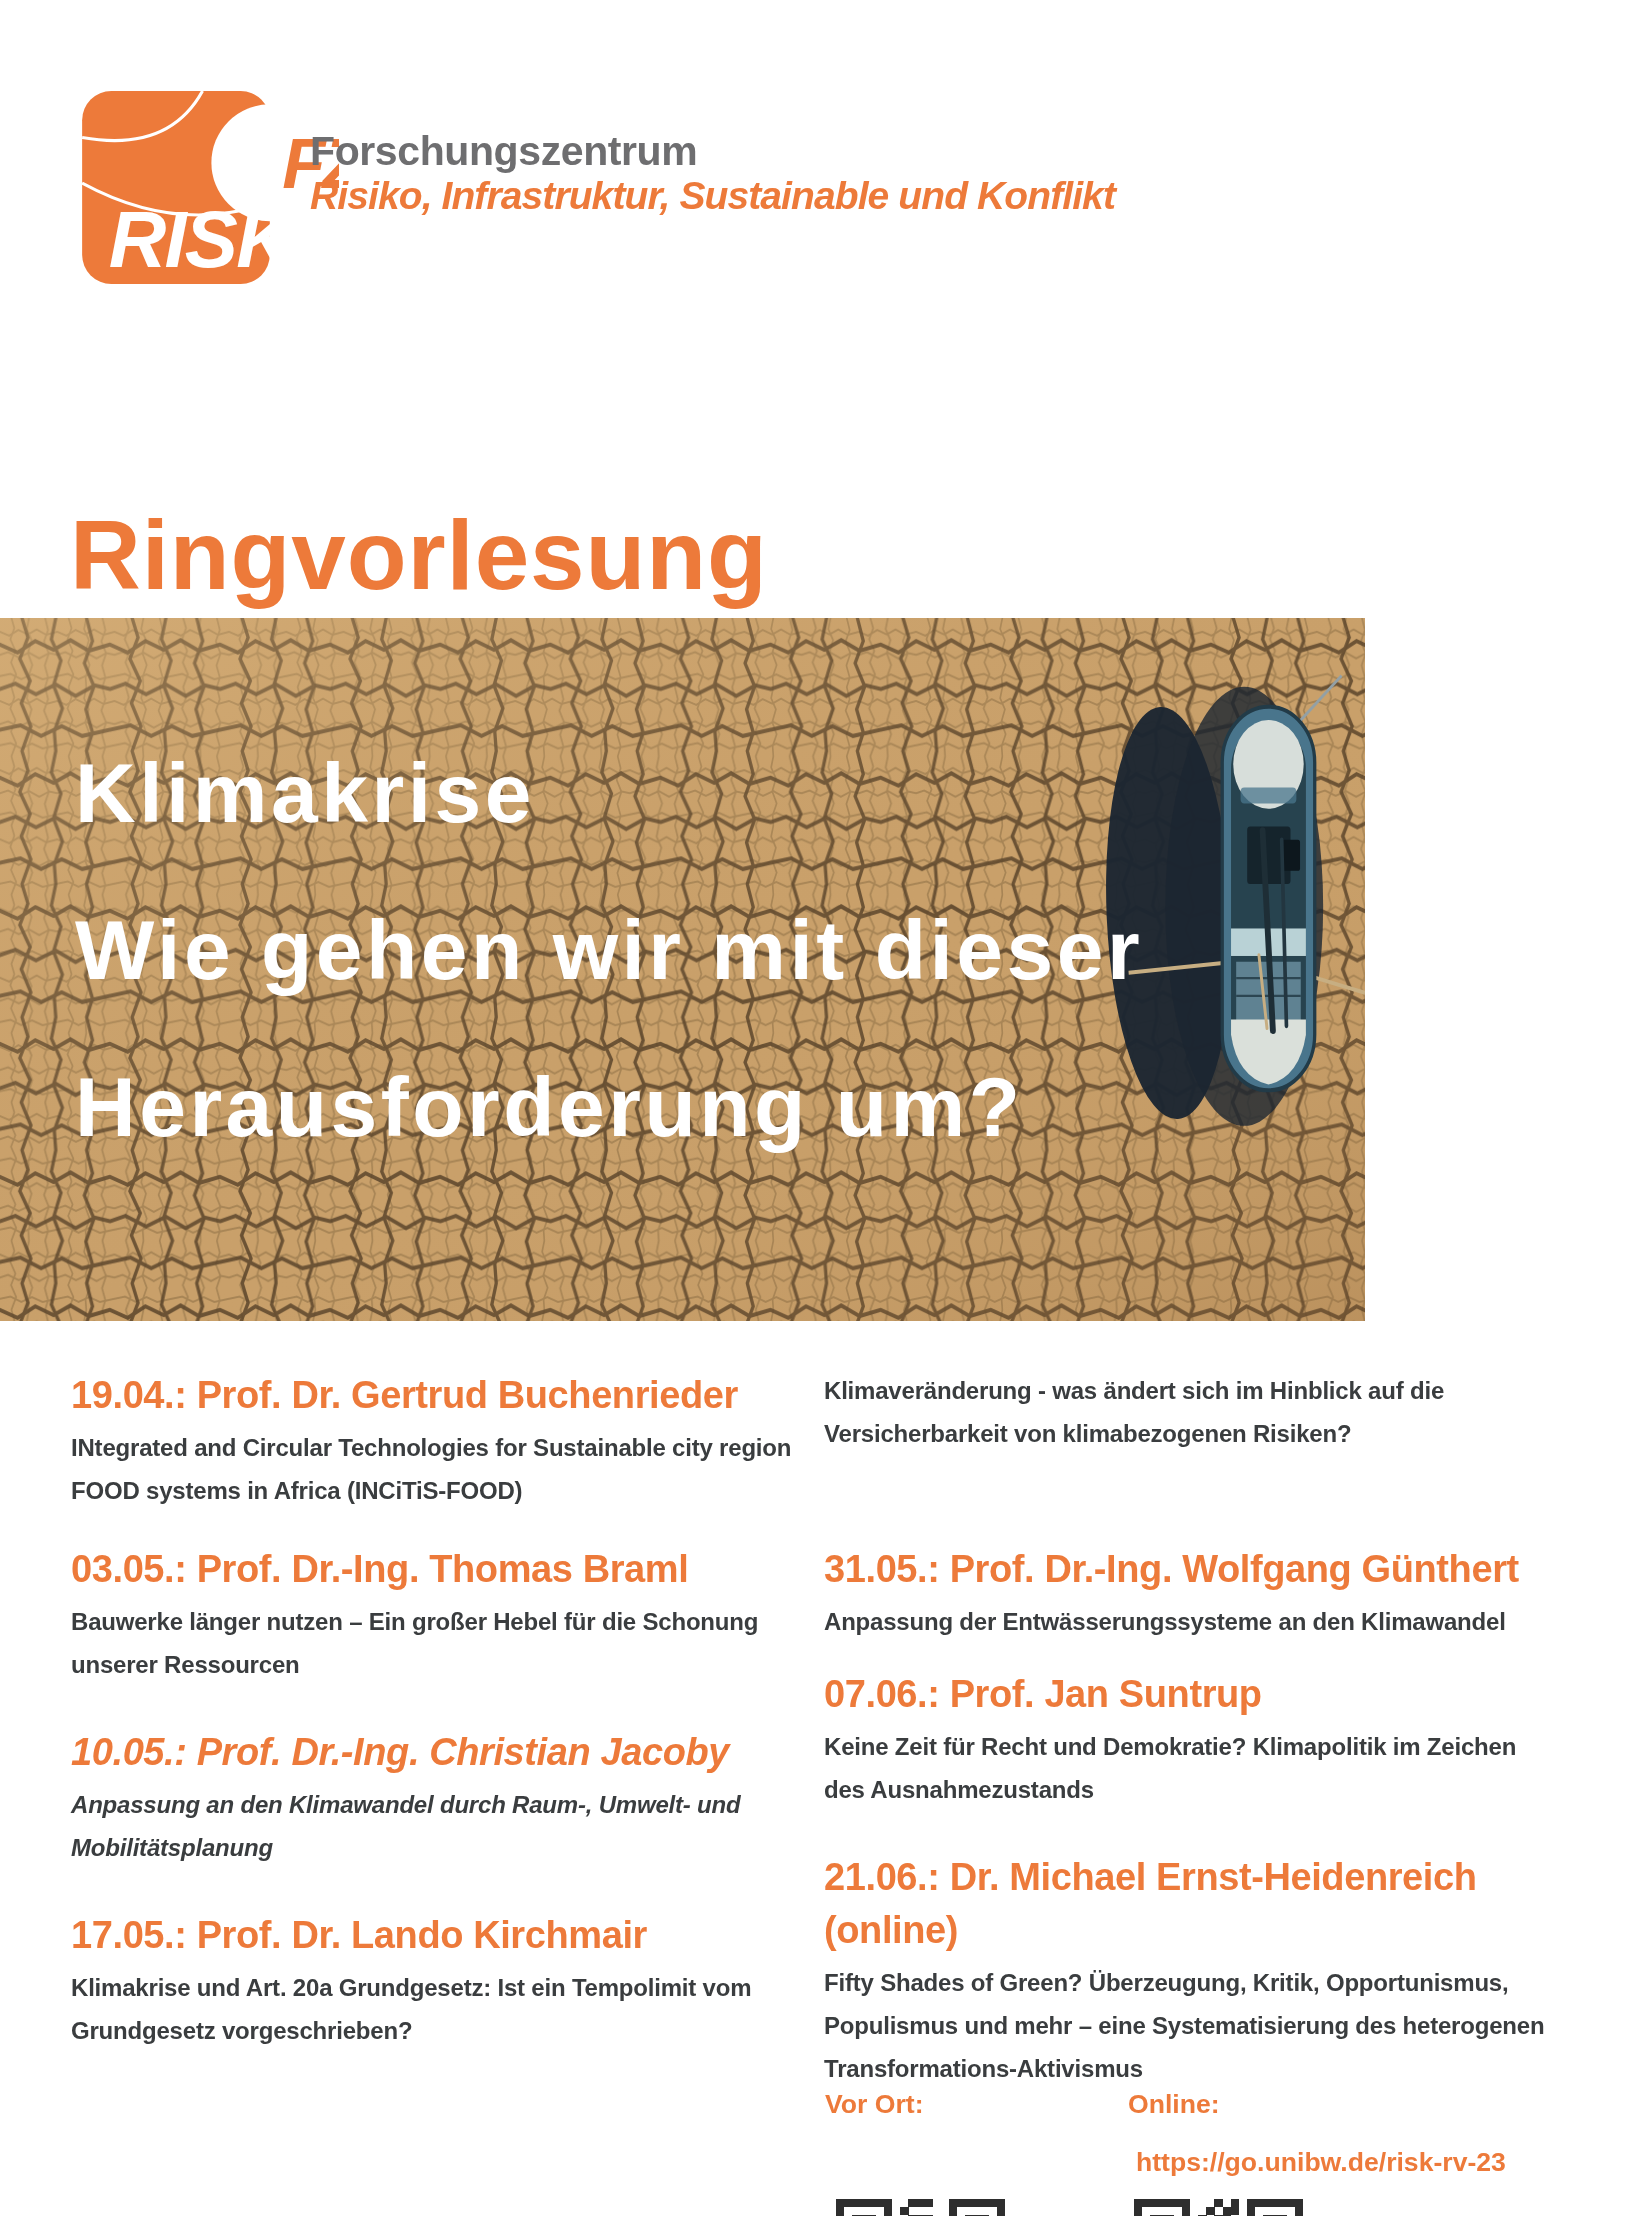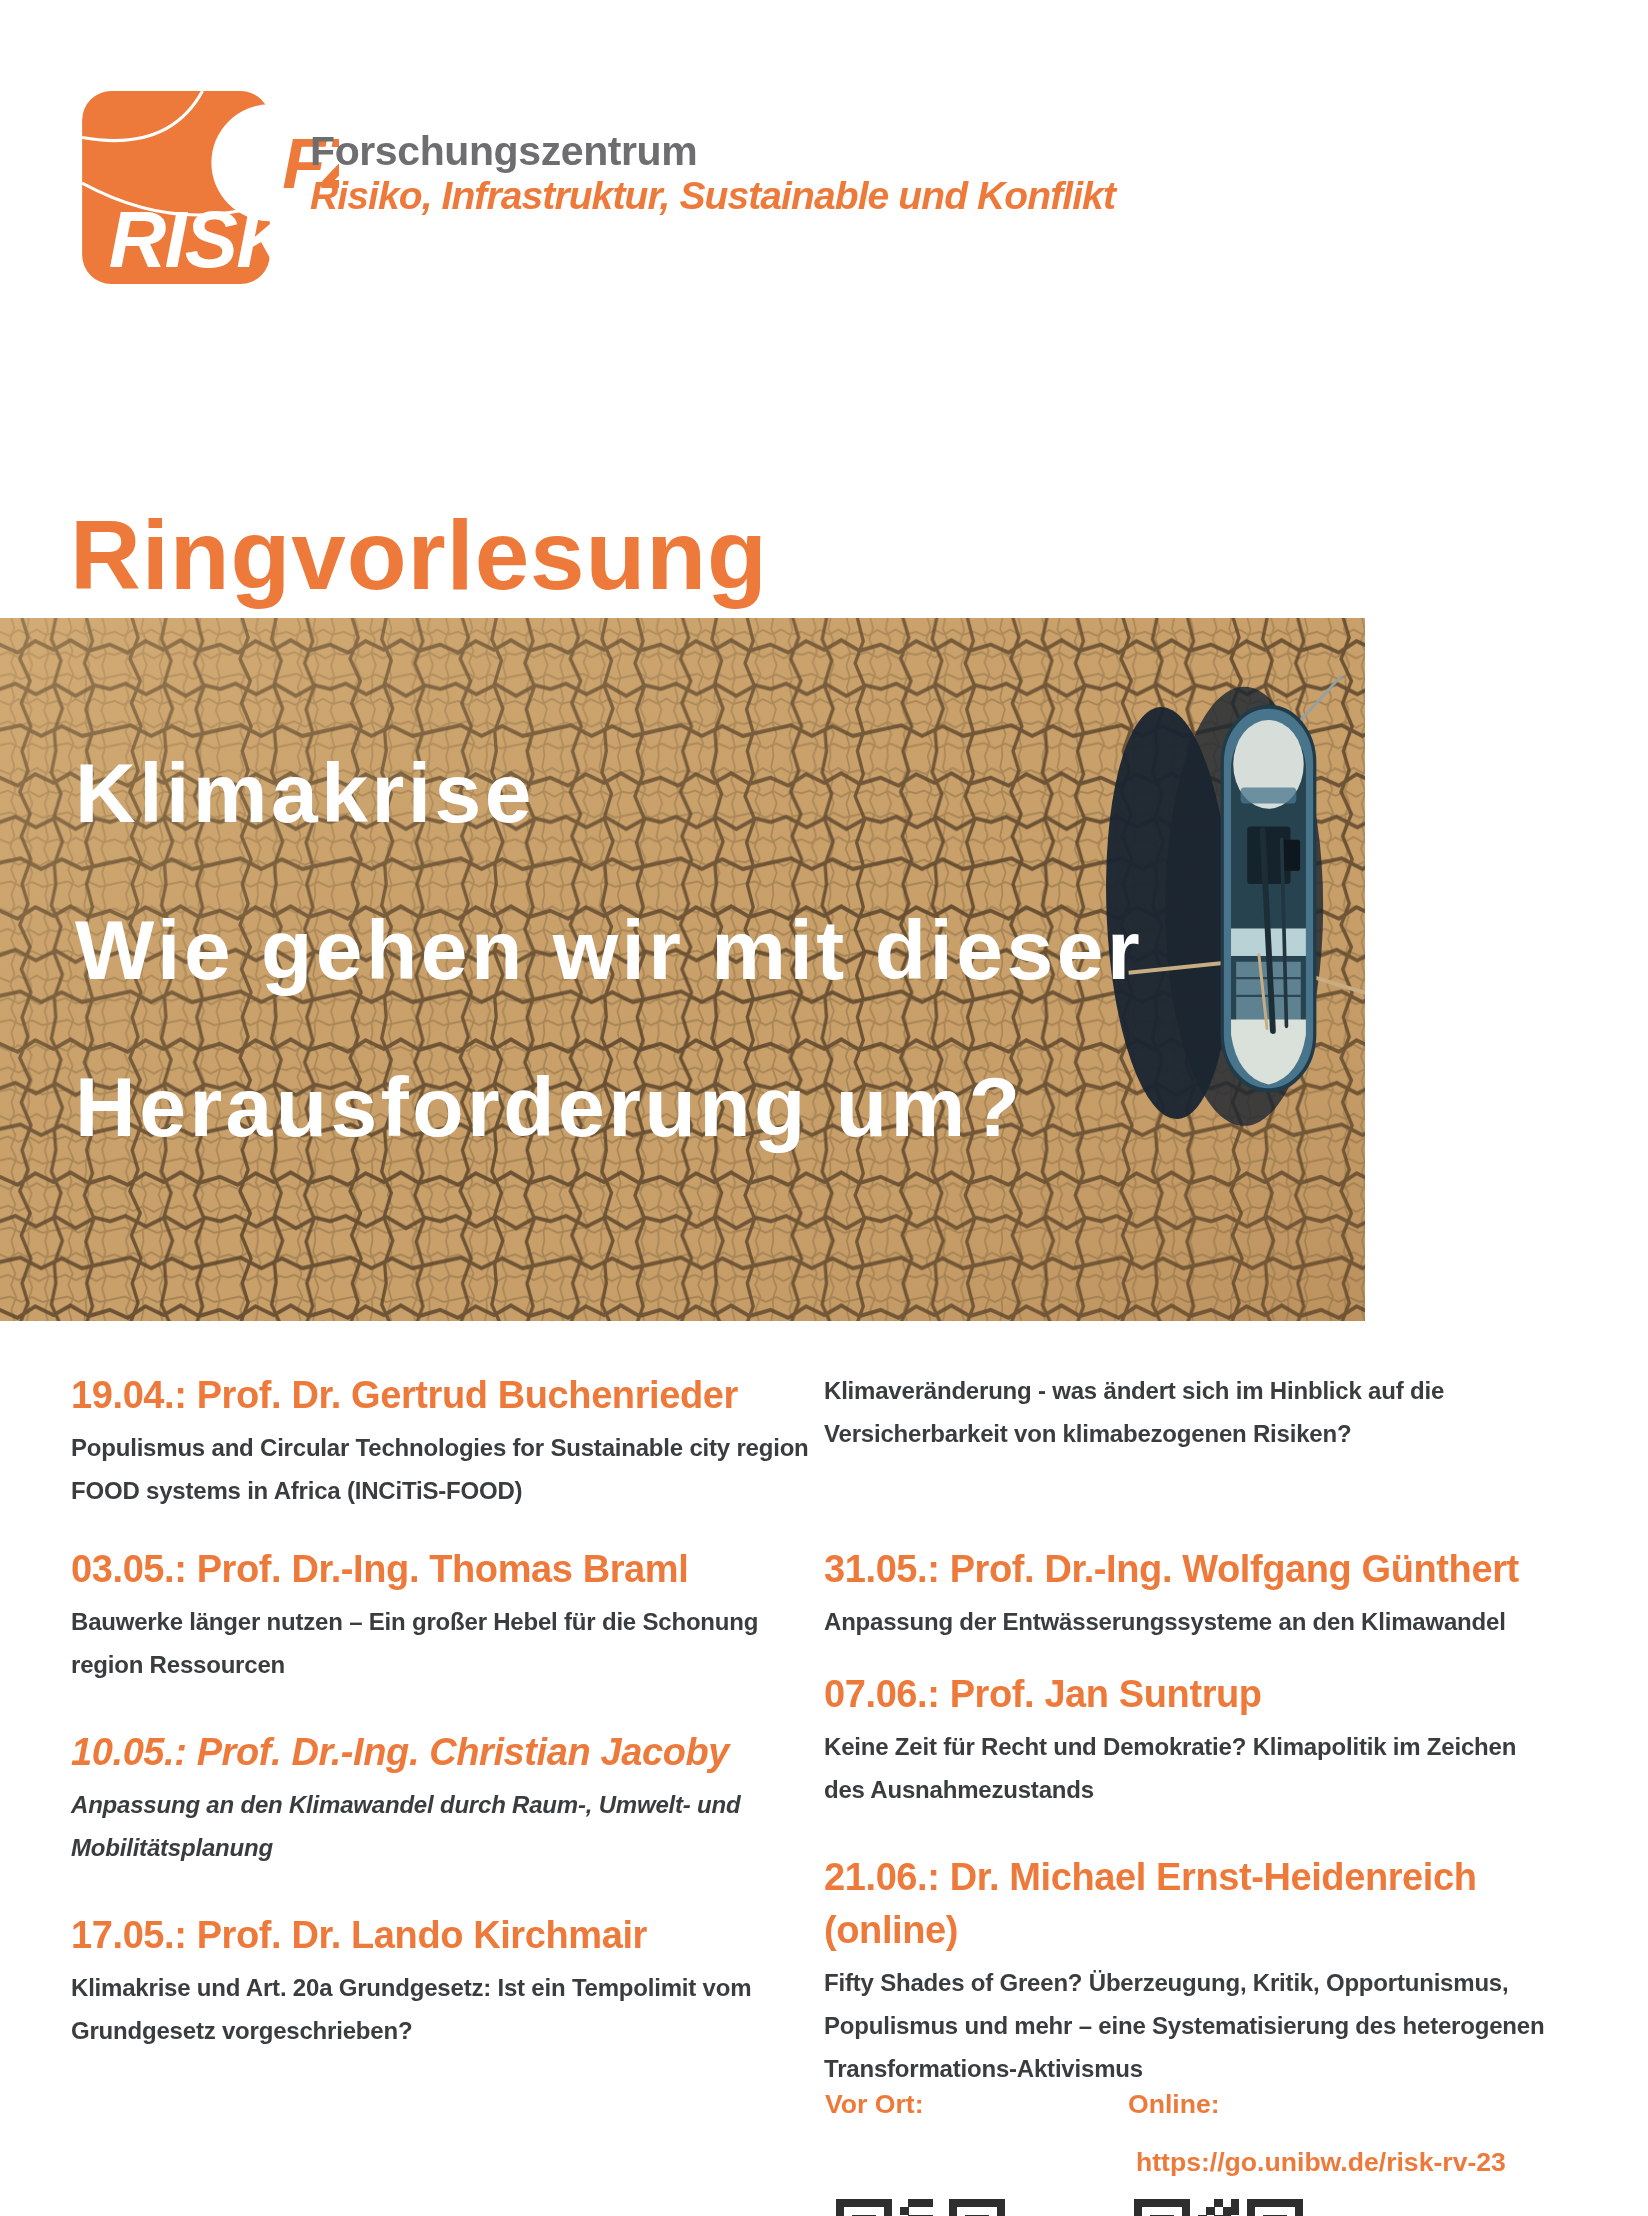--- a/index.html
+++ b/index.html
@@ -138,27 +138,27 @@
 
     <div class="hero-text">
       <div>Klimakrise</div>
       <div>Wie gehen wir mit dieser</div>
       <div>Herausforderung um?</div>
     </div>
   </div>
 
   <div class="lecture col-l b-l1">
     <div class="h">19.04.: Prof. Dr. Gertrud Buchenrieder</div>
-    <div class="d">Populismus and Circular Technologies for Sustainable city region</div>
+    <div class="d">INtegrated and Circular Technologies for Sustainable city region</div>
     <div class="d">FOOD systems in Africa (INCiTiS-FOOD)</div>
   </div>
   <div class="lecture col-l b-l2">
     <div class="h">03.05.: Prof. Dr.-Ing. Thomas Braml</div>
     <div class="d">Bauwerke länger nutzen – Ein großer Hebel für die Schonung</div>
-    <div class="d">region Ressourcen</div>
+    <div class="d">unserer Ressourcen</div>
   </div>
   <div class="lecture col-l b-l3">
     <div class="h">10.05.: Prof. Dr.-Ing. Christian Jacoby</div>
     <div class="d">Anpassung an den Klimawandel durch Raum-, Umwelt- und</div>
     <div class="d">Mobilitätsplanung</div>
   </div>
   <div class="lecture col-l b-l4">
     <div class="h">17.05.: Prof. Dr. Lando Kirchmair</div>
     <div class="d">Klimakrise und Art. 20a Grundgesetz: Ist ein Tempolimit vom</div>
     <div class="d">Grundgesetz vorgeschrieben?</div>

